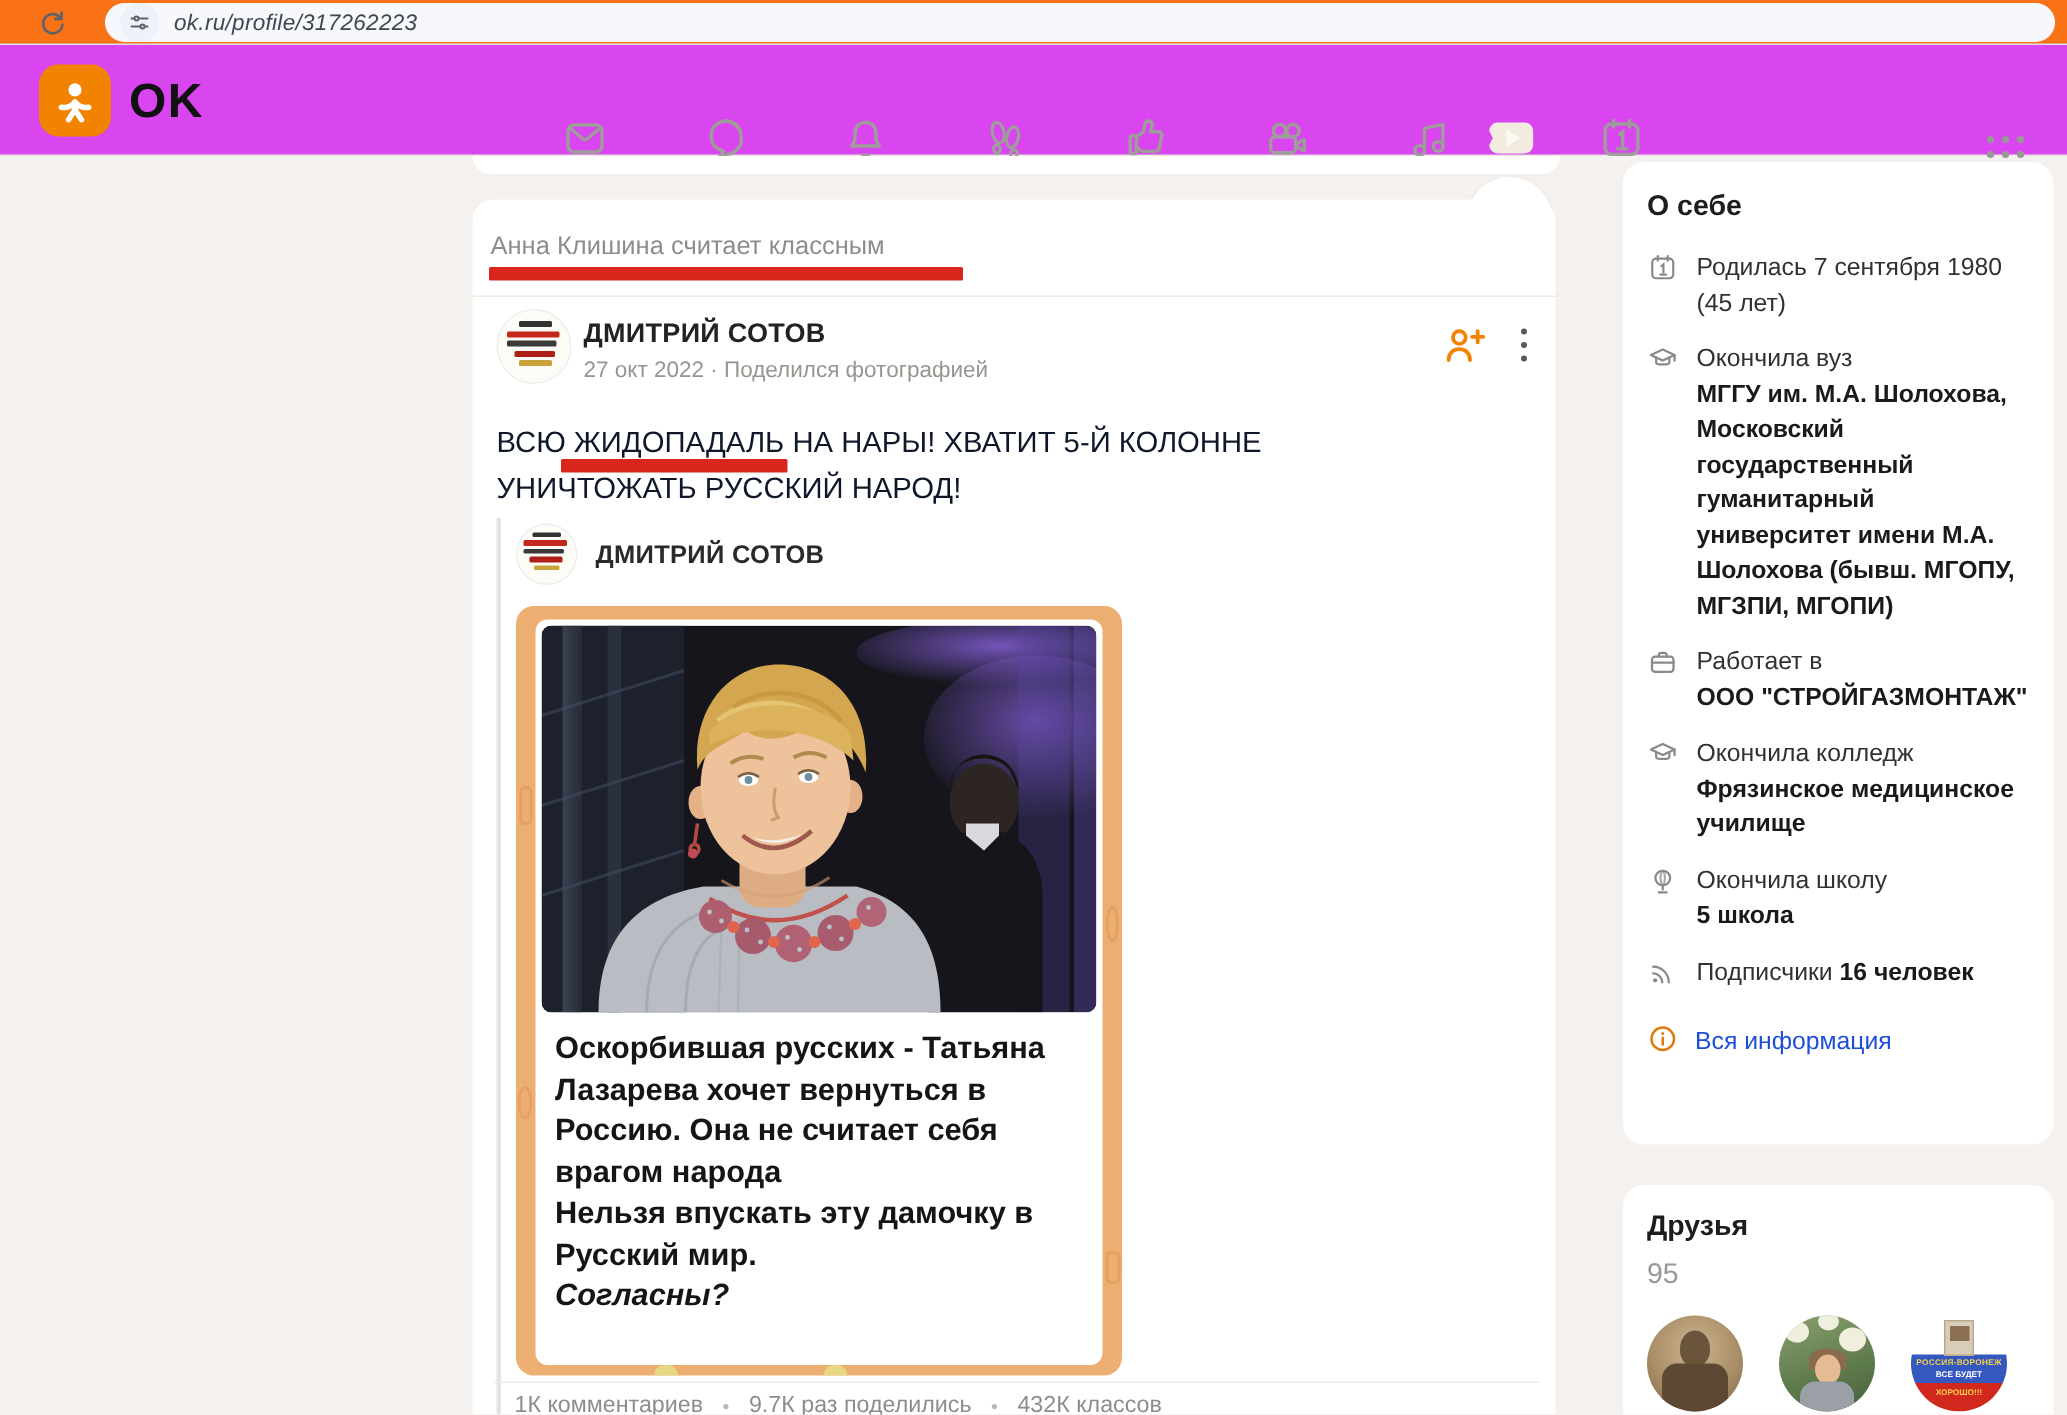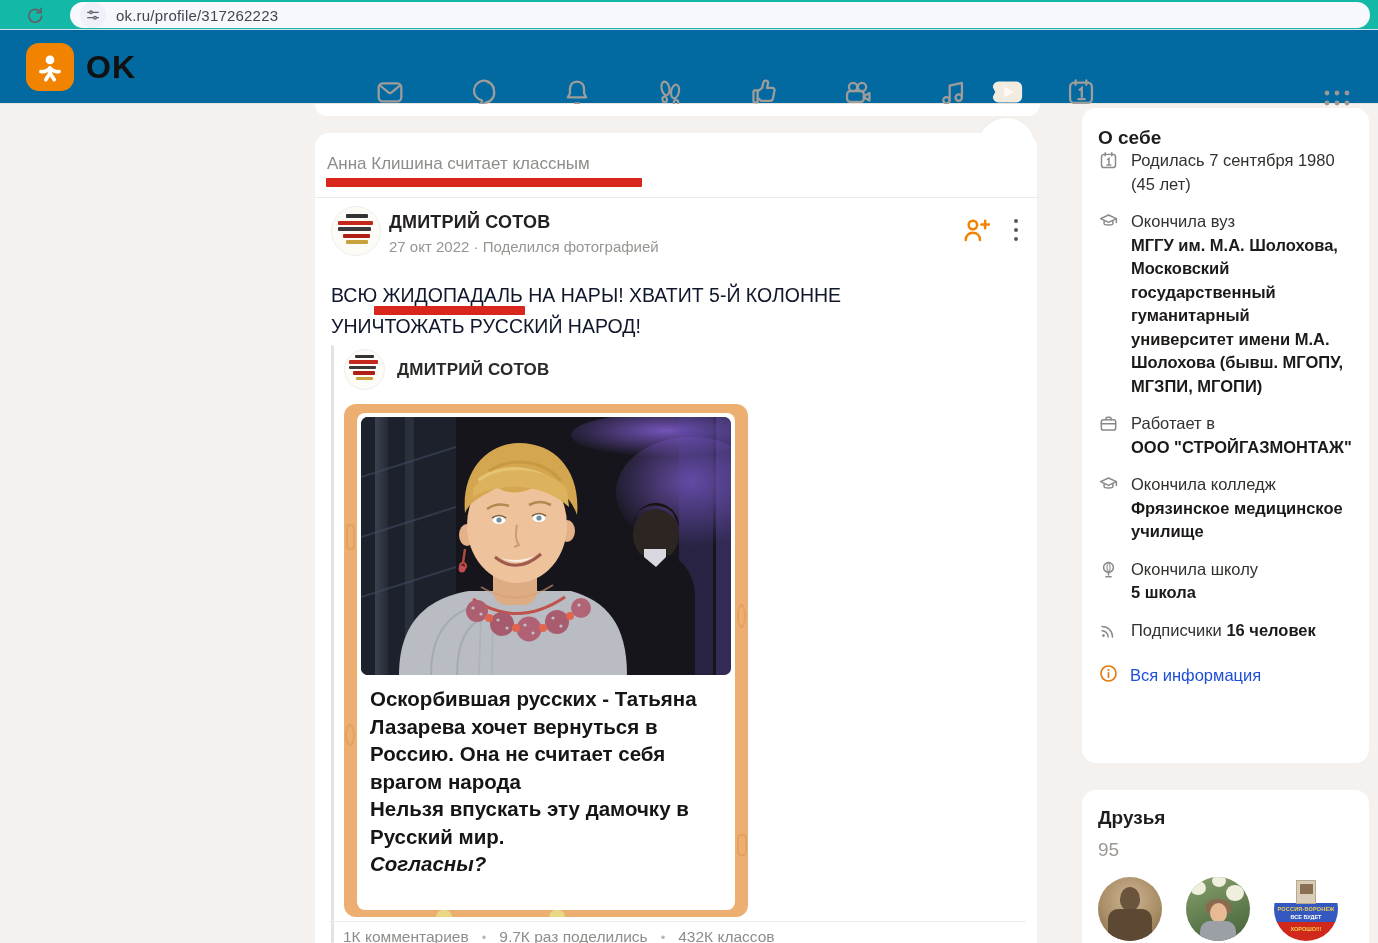--- a/index.html
+++ b/index.html
@@ -2,29 +2,29 @@
 <html><head>
 <meta charset="utf-8">
 <style>
   * { margin:0; padding:0; box-sizing:border-box; }
   html,body { width:1378px; height:943px; }
   body { font-family:"Liberation Sans", sans-serif; background:#f4f1ee; overflow:hidden; }
   .stage { position:relative; width:1378px; height:943px; overflow:hidden; }
 
   
   .browser-bar { position:absolute; left:0; top:0; width:1378px; height:30px;
-    background:#14b8a6; border-bottom:1px solid #dbe0ee; display:flex; align-items:center; }
+    background:#f97316; border-bottom:1px solid #dbe0ee; display:flex; align-items:center;font-style:italic; }
   .reload-btn { position:absolute; left:24px; top:4px; width:22px; height:22px; cursor:pointer; }
   .url-pill { position:absolute; left:70px; top:2px; width:1300px; height:26px; border-radius:13px;
     background:#f6f8fd; display:flex; align-items:center; padding-left:10px; }
   .tune-wrap { width:26px; height:26px; border-radius:50%; background:#eef1f9; display:flex; align-items:center; justify-content:center; }
   .url-text { margin-left:10px; font-size:15px; color:#41454d; letter-spacing:.2px; }
 
   
-  .site-header { position:absolute; left:0; top:30px; width:1378px; height:74px; background:#0369a1;
+  .site-header { position:absolute; left:0; top:30px; width:1378px; height:74px; background:#d946ef;
     border-bottom:1px solid #e8e5e1; }
   .ok-logo { position:absolute; left:26px; top:13px; display:flex; align-items:center; gap:12px; cursor:pointer; }
   .ok-badge { width:48px; height:48px; border-radius:13px; background:#f28301; display:flex; align-items:center; justify-content:center; }
   .ok-word { font-size:32px; font-weight:700; color:#111; letter-spacing:1px; }
   .nav-icon { position:absolute; top:45px; width:34px; height:34px; display:flex; align-items:center; justify-content:center; cursor:pointer; }
   .apps-grid { position:absolute; left:1321px; top:58px; width:32px; height:30px; cursor:pointer; }
 
   
   .prev-card { position:absolute; left:315px; top:104px; width:725px; height:12px; background:#fff; border-radius:0 0 12px 12px; }
   .feed-card { position:absolute; left:315px; top:133px; width:722px; height:810px; background:#fff; border-radius:14px 14px 0 0; }
@@ -72,21 +72,21 @@
   .emoji-peek { position:absolute; bottom:0; width:16px; height:7px; border-radius:8px 8px 0 0; background:#e6df86; opacity:.85; }
 
   .stats-divider { position:absolute; left:14px; top:788px; width:697px; height:1px; background:#edebe8; }
   .stats-row { position:absolute; left:28px; top:795px; font-size:15.5px; color:#8f8d8a; display:flex; align-items:center; gap:13px; }
   .stats-row .dot { color:#b9b7b3; font-size:13px; }
   .stats-row span { cursor:pointer; }
 
   
   .about-card { position:absolute; left:1082px; top:108px; width:287px; height:655px; background:#fff; border-radius:14px; padding:19px 16px; }
   .card-title { font-size:19px; font-weight:700; color:#1f1d1b; }
-  .about-list { }
+  .about-list { margin-top:18px; }
   .about-item { display:flex; gap:11px; margin-bottom:14px; }
   .about-ic { flex:0 0 22px; padding-top:1px; }
   .about-tx { font-size:16.5px; line-height:23.5px; color:#33312e; }
   .about-tx .val { font-weight:700; color:#1c1a18; }
   .all-info { display:flex; gap:11px; align-items:center; margin-top:18px; cursor:pointer; }
   .all-info span { font-size:16.5px; color:#1d4ed8; }
 
   .friends-card { position:absolute; left:1082px; top:790px; width:287px; height:160px; background:#fff; border-radius:14px 14px 0 0; padding:17px 16px; }
   .friends-head { display:flex; align-items:baseline; gap:10px;flex-direction:column; }
   .friends-count { font-size:19px; color:#9b9894; }

